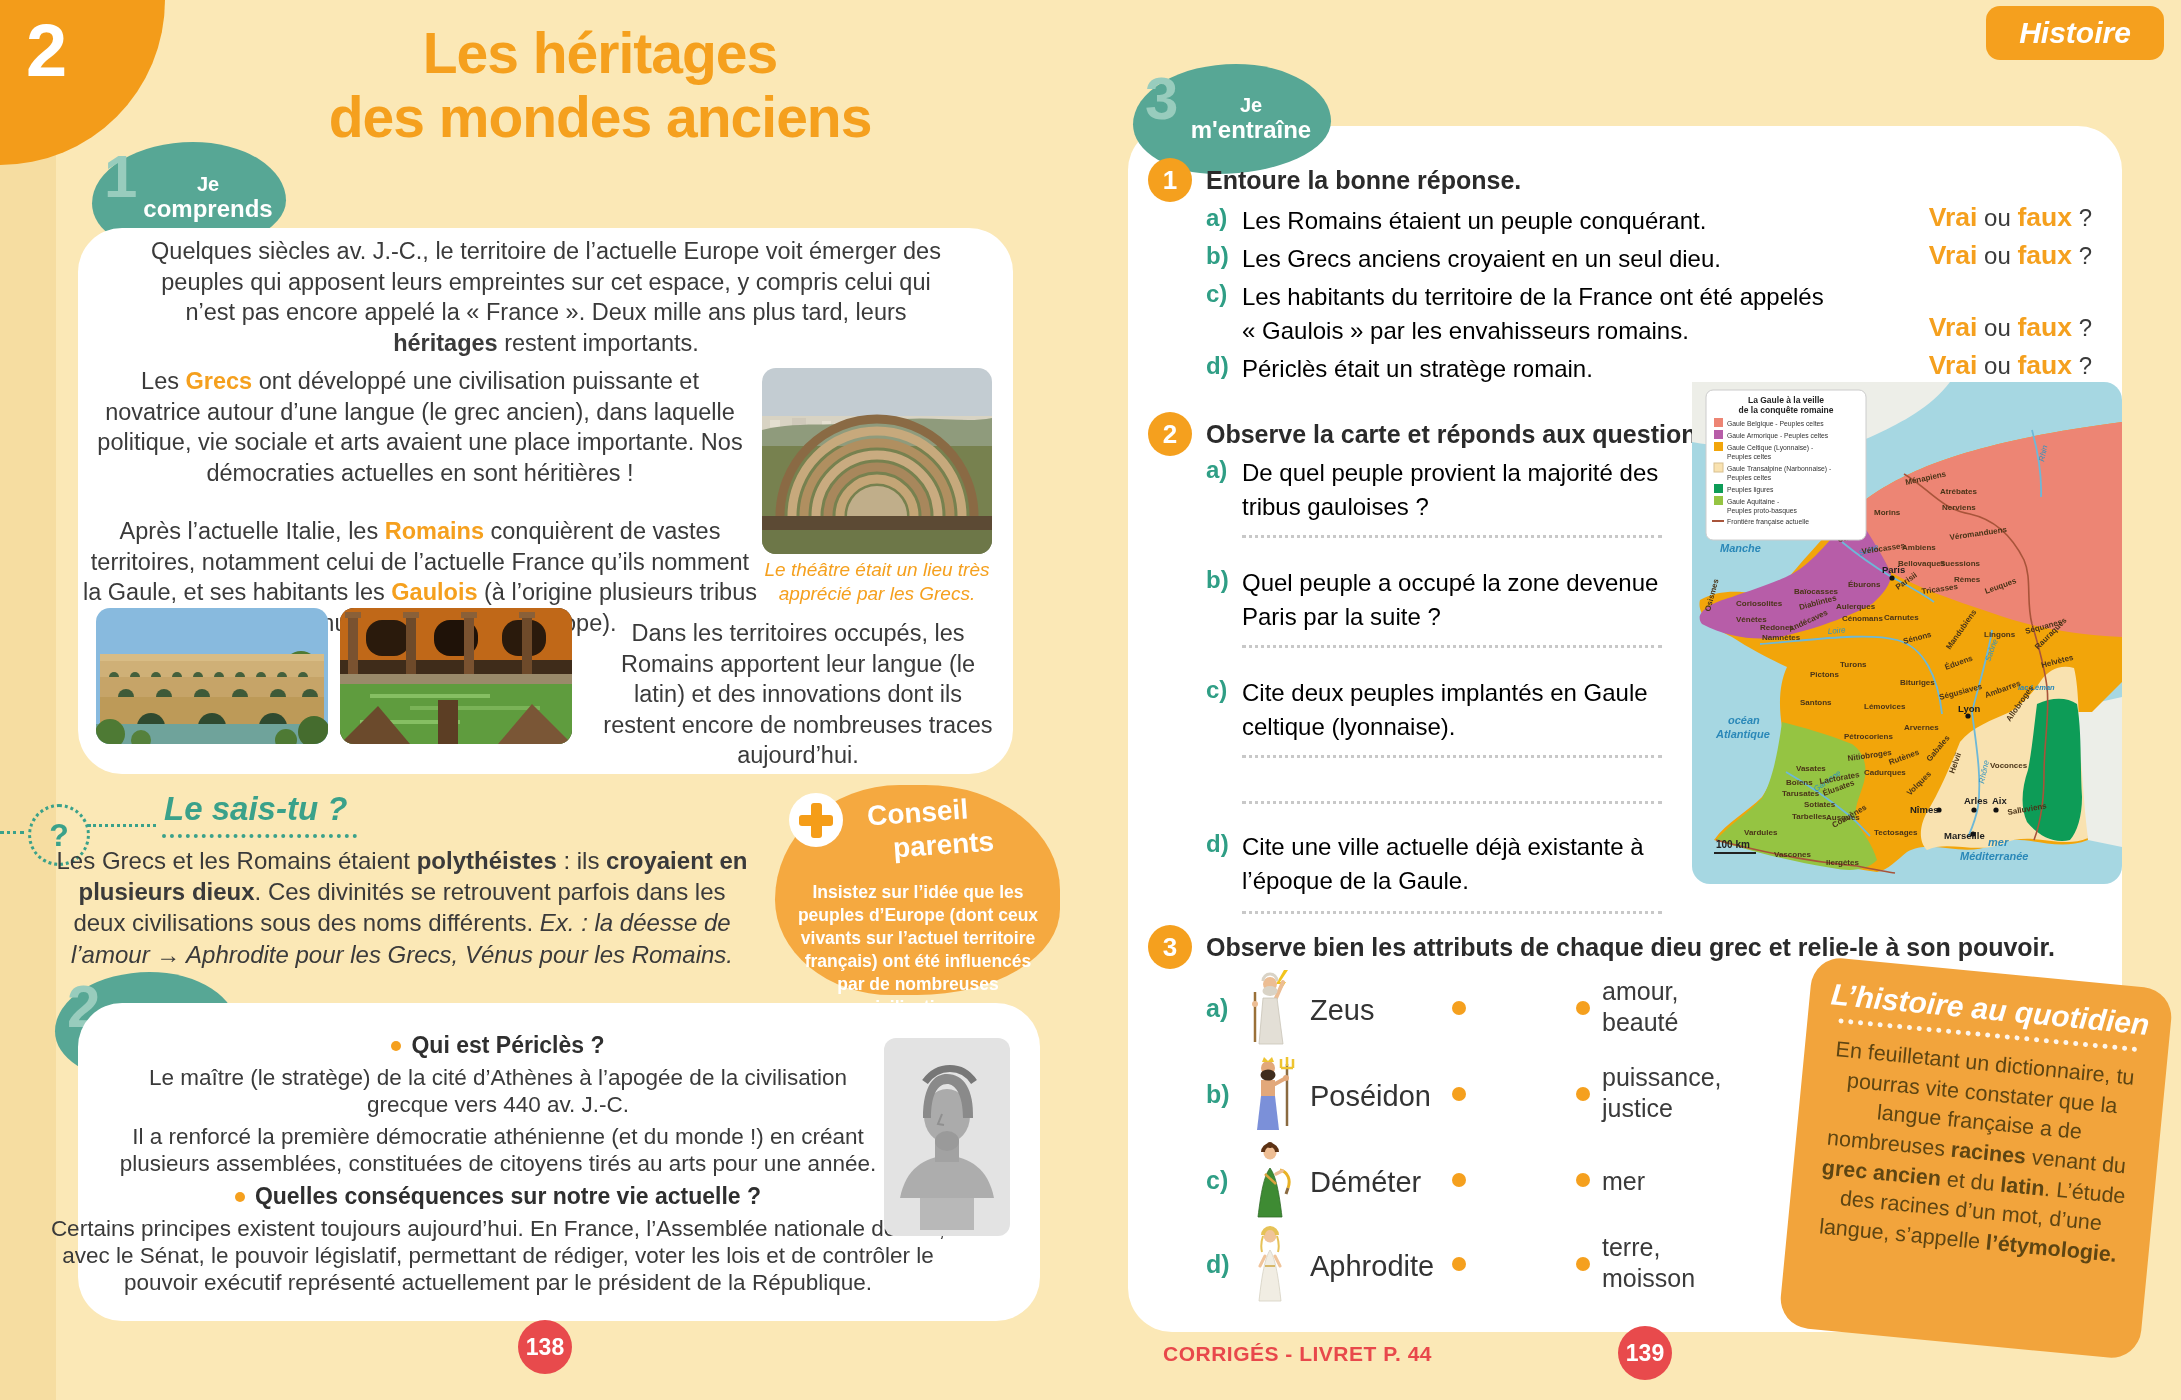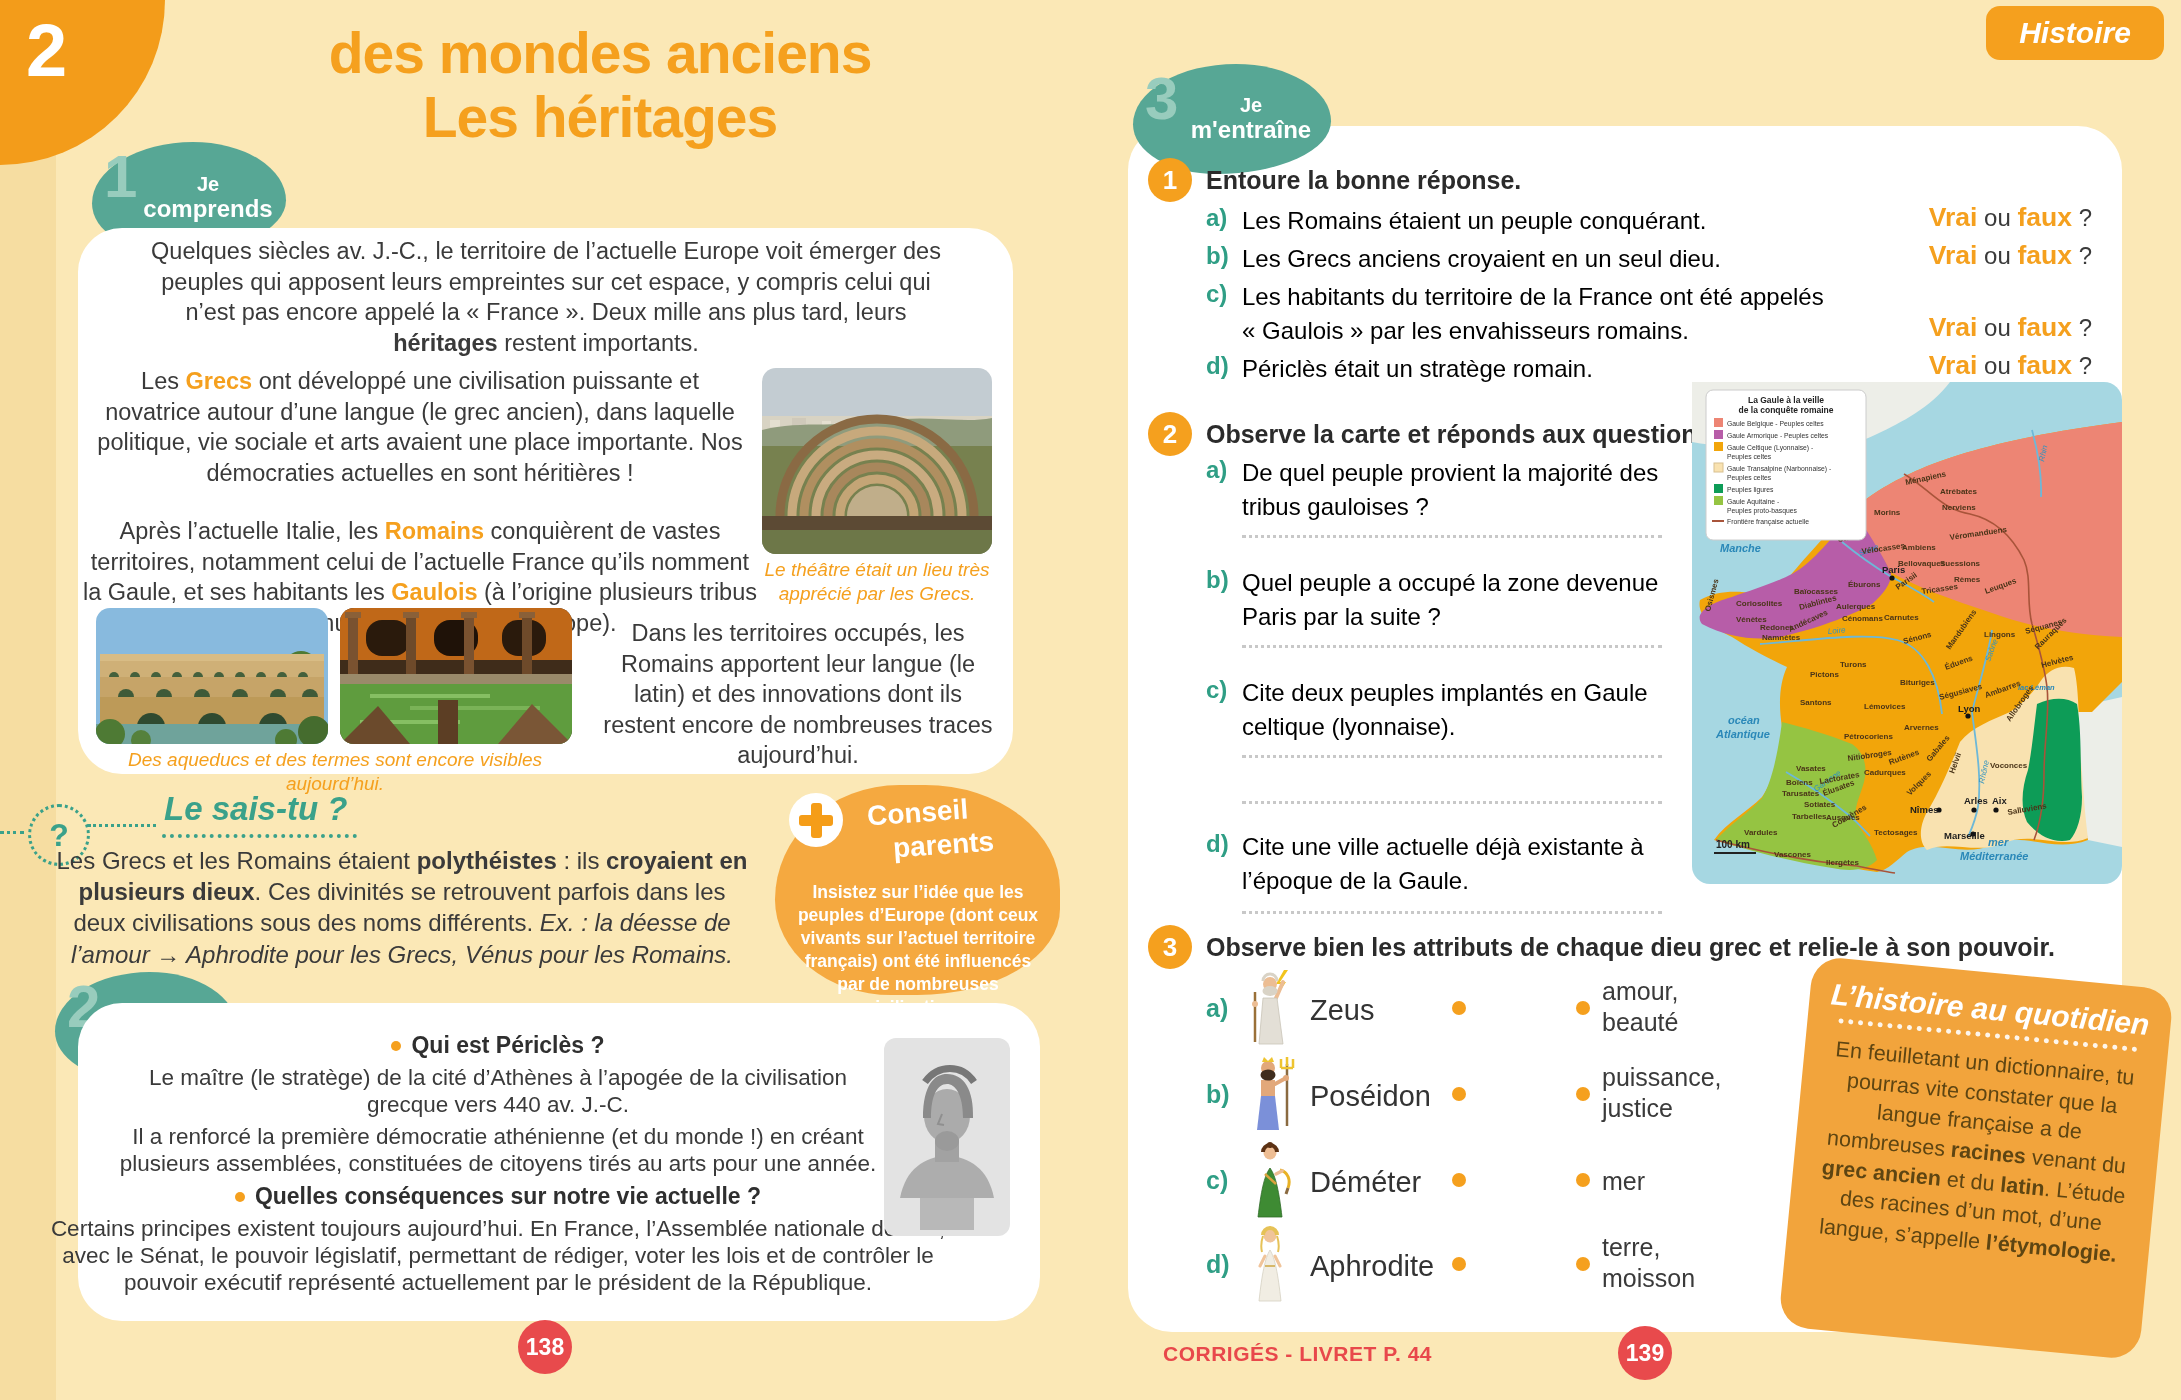--- a/index.html
+++ b/index.html
@@ -77,22 +77,22 @@
 </style>
 </head>
 <body>
 
 <div class="edge"></div>
 
 <div class="corner"></div>
 <div class="corner-num">2</div>
 
 <div class="main-title">
+  <div>Les héritages</div>
   <div>des mondes anciens</div>
-  <div>Les héritages</div>
 </div>
 
 <div class="blob" style="left:92px;top:142px;width:194px;height:112px">
   <div class="num">1</div>
   <div class="lines">
     <div class="l1">Je</div>
     <div class="l2">comprends</div>
   </div>
 </div>
 
@@ -198,21 +198,20 @@
       <rect y="76" width="232" height="60" fill="#5f9c3e"></rect>
       <rect x="30" y="86" width="120" height="4" fill="#86bf63"></rect>
       <rect x="70" y="98" width="130" height="4" fill="#7ab357"></rect>
       <rect x="20" y="112" width="100" height="4" fill="#86bf63"></rect>
       <polygon points="0,136 38,98 70,136" fill="#6b4a2c"></polygon>
       <polygon points="232,136 192,96 158,136" fill="#7a5636"></polygon>
       <rect x="98" y="92" width="20" height="44" fill="#5c3e24"></rect>
     </g>
   </svg>
 
-  <div class="cap abs" style="left:12px;top:520px;width:490px">Des aqueducs et des termes sont encore visibles aujourd’hui.</div>
 
   <p class="bt center abs" style="left:520px;top:390px;width:400px;margin:0">Dans les territoires occupés, les Romains apportent leur langue (le latin) et des innovations dont ils restent encore de nombreuses traces aujourd’hui.</p>
 </div>
 
 <div class="dottail" style="left:0;top:831px;width:24px"></div>
 <div class="qmark-circle">?</div>
 <div class="dottail" style="left:88px;top:824px;width:68px"></div>
 <div class="saistu-h">Le sais-tu ?</div>
 <p class="bt center abs" style="left:52px;top:845px;width:700px;margin:0;font-size:24px"><span>Les Grecs et les Romains étaient </span><b>polythéistes</b><span> : ils </span><b>croyaient en plusieurs dieux</b><span>. Ces divinités se retrouvent parfois dans les deux civilisations sous des noms différents. </span><i>Ex. : la déesse de l’amour → Aphrodite pour les Grecs, Vénus pour les Romains.</i></p>
 

